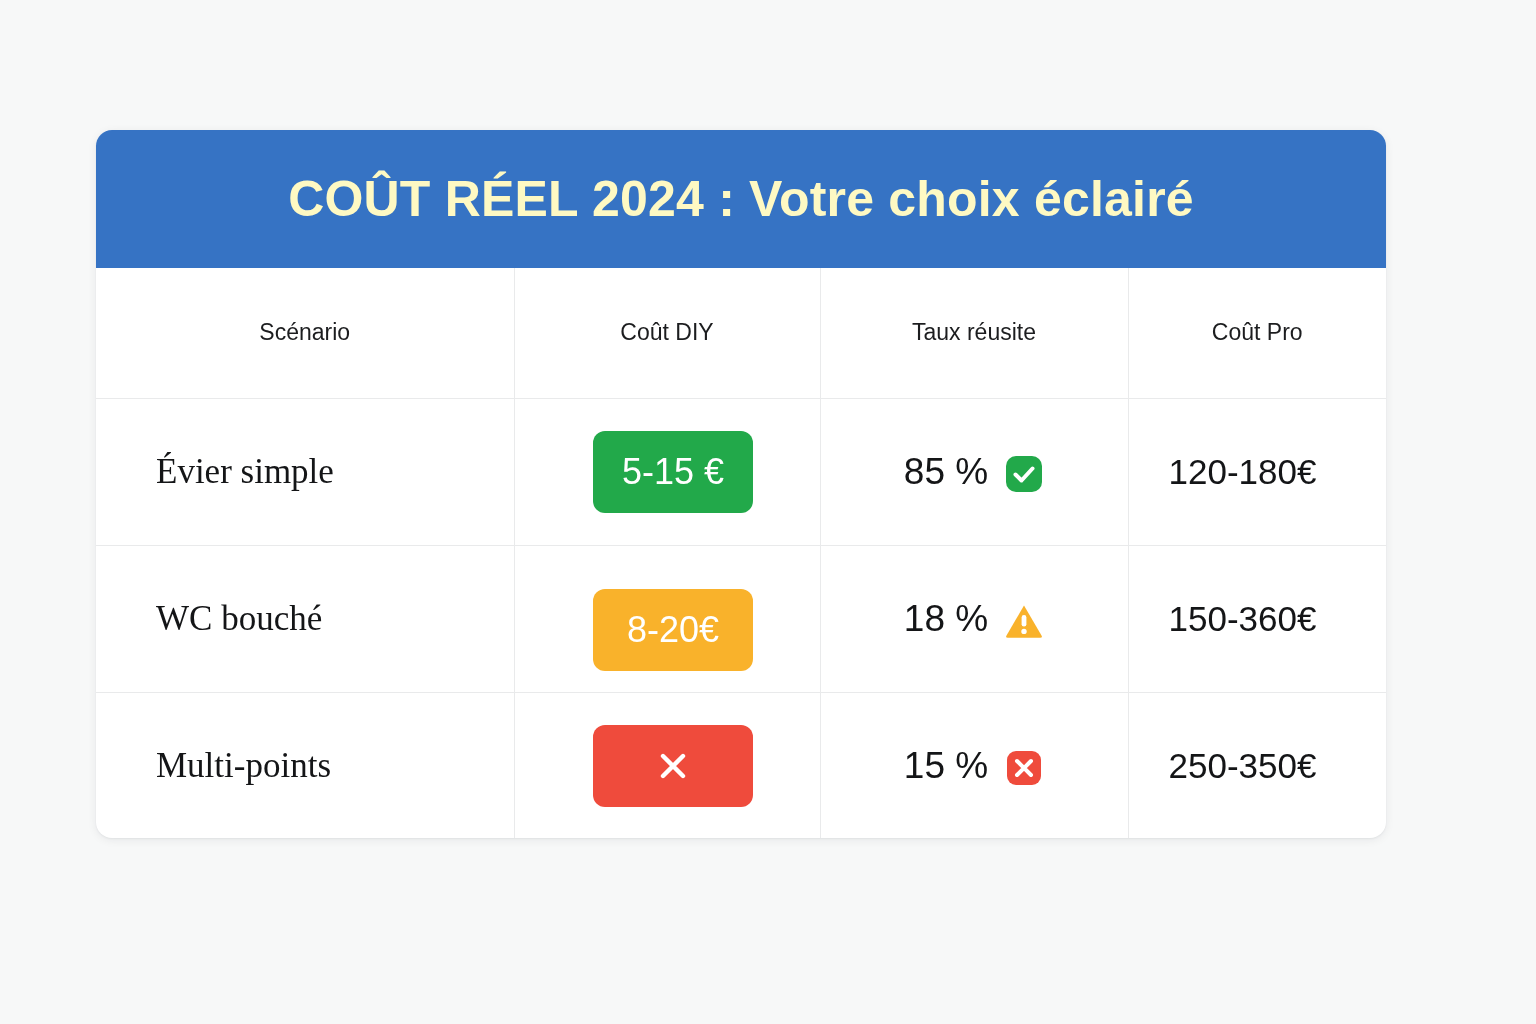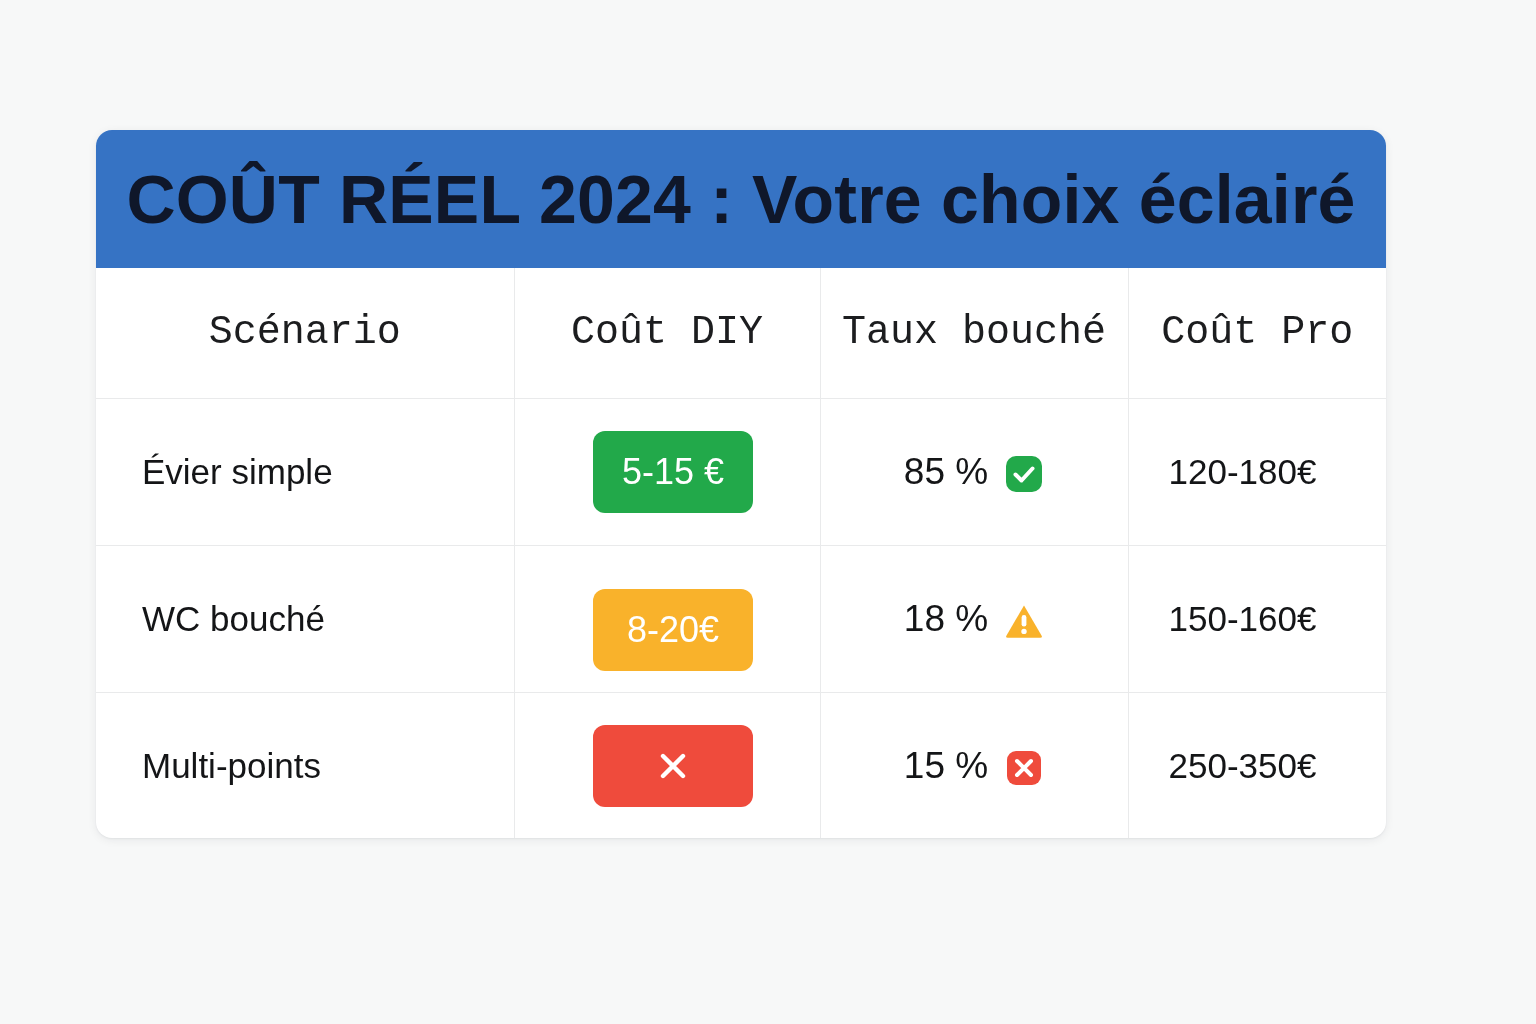--- a/index.html
+++ b/index.html
@@ -41,22 +41,22 @@
   .card-header {
     height: 138px;
     background: #3673c4;
     display: flex;
     align-items: center;
     justify-content: center;
     box-sizing: border-box;
     padding: 0 28px;
   }
   .card-header-title {
-    color: #0f172a;
-    font-size: 68px;
+    color: #fef9c3;
+    font-size: 50px;
     font-weight: 700;
     letter-spacing: 0.2px;
     line-height: 1.12;
     text-align: center;
     white-space: nowrap;
   }
 
   
   .cost-table {
     width: 100%;
@@ -76,36 +76,36 @@
     padding: 0 0 0 38px;
     text-align: left;
     vertical-align: middle;
   }
   .cost-table th:last-child,
   .cost-table td:last-child { border-right: none; }
   .cost-table tr:last-child td { border-bottom: none; }
 
   .cost-table thead th {
     height: 130px;
-    font-size: 40px;
+    font-size: 23px;
     font-weight: 400;
     color: #1c1d1f;
     padding-left: 0;
     text-align: center;
-    font-family: Liberation Mono, monospace;
   }
   .cost-table thead th.th-scenario { text-align: center; }
 
   .cost-table tbody td { height: 147px; }
 
   td.cell-scenario {
     font-size: 35px;
     font-weight: 400;
     color: #141517;
-    padding-left: 46px;
+    padding-left: 60px;
+    font-family: Liberation Serif, serif;
   }
   td.cell-diy {
     text-align: center;
     padding-left: 12px;
   }
   td.cell-rate {
     text-align: center;
     padding-left: 0;
     font-size: 35px;
     color: #141517;
@@ -178,21 +178,21 @@
         <col class="c-scenario">
         <col class="c-diy">
         <col class="c-rate">
         <col class="c-pro">
       </colgroup>
 
       <thead>
         <tr>
           <th class="th-scenario">Scénario</th>
           <th>Coût DIY</th>
-          <th>Taux bouché</th>
+          <th>Taux réusite</th>
           <th>Coût Pro</th>
         </tr>
       </thead>
 
       <tbody>
 
         <tr>
           <td class="cell-scenario">Évier simple</td>
           <td class="cell-diy">
             <span class="cost-pill pill-green">5-15 €</span>
@@ -221,21 +221,21 @@
               <span class="rate-value">18 %</span>
               <span class="status-icon">
                 <svg width="40" height="40" viewBox="0 0 40 40" aria-hidden="true">
                   <path d="M20 4.5 L37.5 34.5 Q38.8 36.8 36.2 36.8 L3.8 36.8 Q1.2 36.8 2.5 34.5 Z" fill="#f9b22b"></path>
                   <rect x="17.6" y="14" width="4.8" height="11.6" rx="2.4" fill="#ffffff"></rect>
                   <circle cx="20" cy="30.4" r="2.7" fill="#ffffff"></circle>
                 </svg>
               </span>
             </span>
           </td>
-          <td class="cell-pro">150-160€</td>
+          <td class="cell-pro">150-360€</td>
         </tr>
 
         <tr>
           <td class="cell-scenario">Multi-points</td>
           <td class="cell-diy">
             <span class="cost-pill pill-red">
               <span class="x-glyph">
                 <svg width="34" height="34" viewBox="0 0 34 34" aria-hidden="true">
                   <path d="M7 7 L27 27 M27 7 L7 27" stroke="#ffffff" stroke-width="4.4" stroke-linecap="round"></path>
                 </svg>

